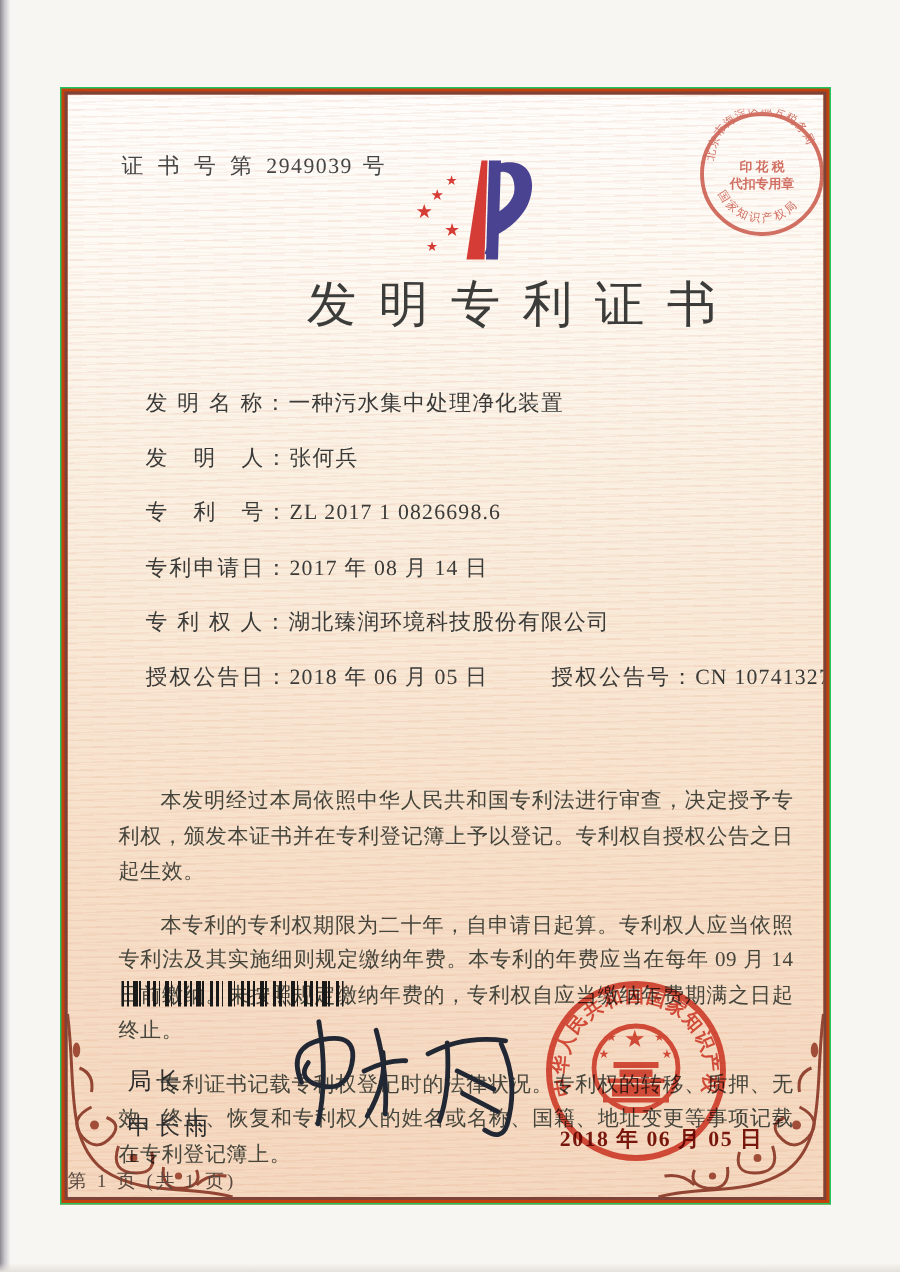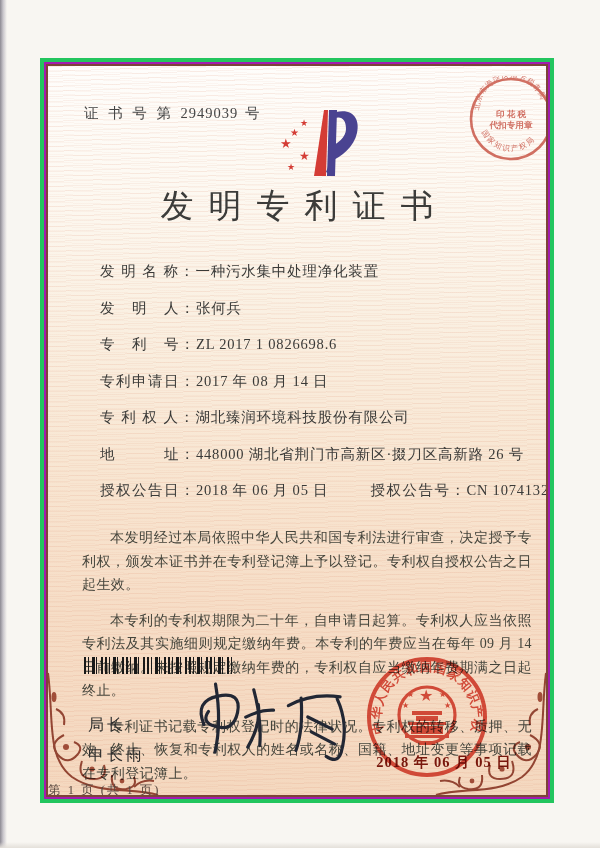--- a/index.html
+++ b/index.html
@@ -10,40 +10,40 @@
   }
   
   .edge-left{position:absolute;left:0;top:0;width:7px;height:848px;
     background:linear-gradient(90deg,#8d8a93 0%,#c9c6cc 45%,rgba(250,248,244,0) 100%);}
   .edge-bottom{position:absolute;left:0;bottom:0;width:600px;height:6px;
     background:linear-gradient(0deg,#e4e0da 0%,rgba(250,248,244,0) 100%);}
 
   
   .frame{
     position:absolute;left:40px;top:58px;width:514px;height:745px;
-    border:4px solid #22c55e;padding:2px;background:#a21caf;
+    border:1px solid #22c55e;padding:2px;background:#c2410c;
     box-sizing:border-box;
   }
   .frame-inner{
     width:100%;height:100%;border:2px solid #7d4338;box-sizing:border-box;
     position:relative;overflow:hidden;
     background:
       repeating-linear-gradient(178deg, rgba(217,132,101,0.10) 0px, rgba(217,132,101,0.10) 1px, rgba(255,255,255,0) 1px, rgba(255,255,255,0) 5px),
       repeating-linear-gradient(2deg, rgba(226,150,120,0.07) 0px, rgba(226,150,120,0.07) 1px, rgba(255,255,255,0) 1px, rgba(255,255,255,0) 4px),
       linear-gradient(180deg,#fefdfb 0%,#fdf9f2 16%,#faf0e2 34%,#f8e6d2 55%,#f6ddc6 75%,#f4d8bf 100%);
   }
 
   .cert-no{position:absolute;left:36px;top:38px;font-size:14.5px;letter-spacing:3px;
     color:#454545;}
   .cert-no .num{letter-spacing:1px;}
 
   .logo{position:absolute;left:208px;top:32px;}
 
   .title{position:absolute;left:0;top:118px;width:100%;margin:0;text-align:center;
-    font-size:33px;font-weight:500;letter-spacing:15px;text-indent:15px;color:#3c3c3a;}
+    font-size:33px;font-weight:500;letter-spacing:15px;text-indent:15px;color:#3c3c3a;padding-left:44px;}
 
   .fields{position:absolute;left:52px;top:196px;width:450px;font-size:14.5px;color:#3a3a38;}
   .frow{height:36.5px;white-space:nowrap;}
   .flabel{letter-spacing:1.5px;}
   .fvalue{letter-spacing:0.8px;}
   .grant .gcell-r{margin-left:42px;}
 
   .paragraphs{position:absolute;left:22px;top:448px;width:474px;
     font-size:14px;line-height:23.5px;color:#45453c;text-align:justify;}
   .paragraphs p{margin:12px;text-indent:2em;letter-spacing:0.4px;}
@@ -112,23 +112,20 @@
         <span class="flabel">发　明　人：</span><span class="fvalue">张何兵</span>
       </div>
       <div class="frow">
         <span class="flabel">专　利　号：</span><span class="fvalue">ZL 2017 1 0826698.6</span>
       </div>
       <div class="frow">
         <span class="flabel">专利申请日：</span><span class="fvalue">2017 年 08 月 14 日</span>
       </div>
       <div class="frow">
         <span class="flabel">专 利 权 人：</span><span class="fvalue">湖北臻润环境科技股份有限公司</span>
-      </div>
-      <div class="frow">
-        <span class="flabel">地　　　址：</span><span class="fvalue">448000 湖北省荆门市高新区·掇刀区高新路 26 号</span>
       </div>
       <div class="frow grant">
         <span class="flabel">授权公告日：</span><span class="fvalue">2018 年 06 月 05 日</span><span class="flabel gcell-r">授权公告号：</span><span class="fvalue">CN 107413271 B</span>
       </div>
     </div>
 
     <div class="paragraphs">
       <p>本发明经过本局依照中华人民共和国专利法进行审查，决定授予专利权，颁发本证书并在专利登记簿上予以登记。专利权自授权公告之日起生效。</p>
       <p>本专利的专利权期限为二十年，自申请日起算。专利权人应当依照专利法及其实施细则规定缴纳年费。本专利的年费应当在每年 09 月 14 日前缴纳。未按照规定缴纳年费的，专利权自应当缴纳年费期满之日起终止。</p>
       <p>专利证书记载专利权登记时的法律状况。专利权的转移、质押、无效、终止、恢复和专利权人的姓名或名称、国籍、地址变更等事项记载在专利登记簿上。</p>

